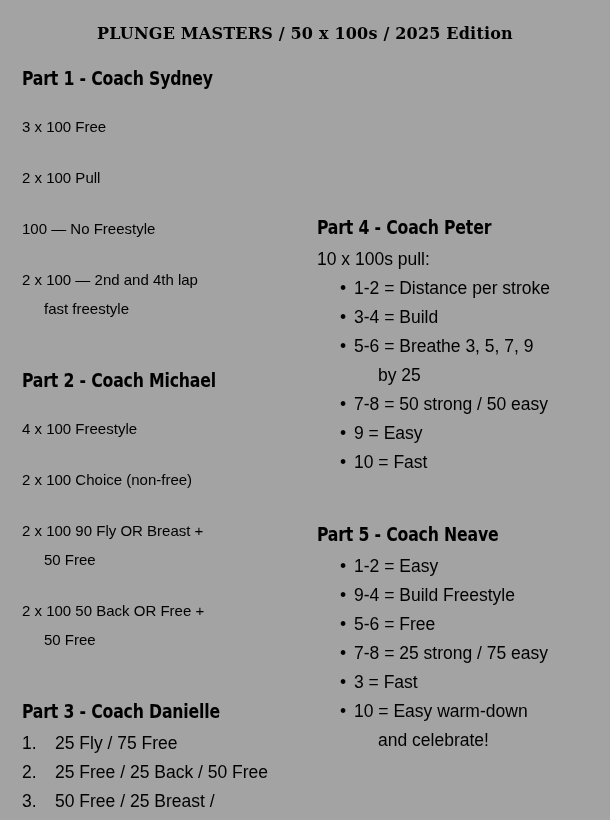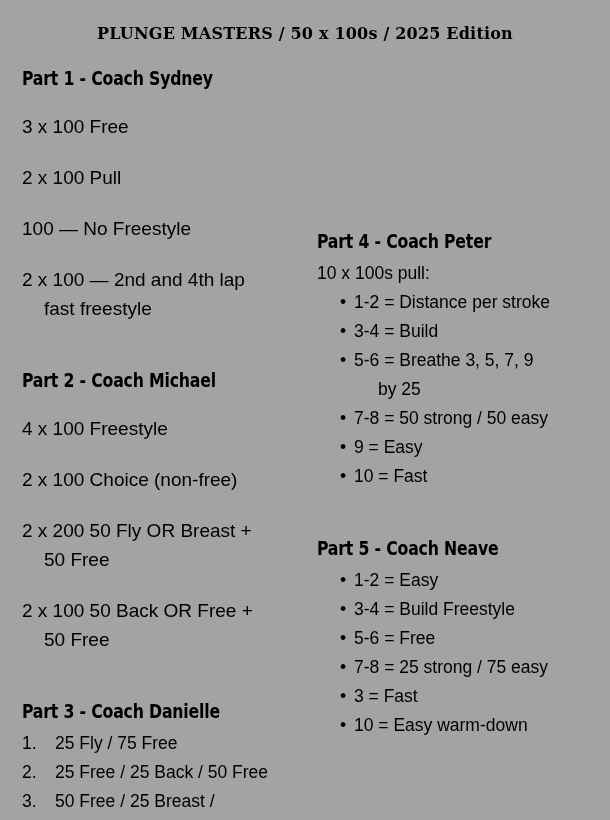--- a/index.html
+++ b/index.html
@@ -92,21 +92,21 @@
     white-space: nowrap;
   }
 
   
   .lines {
     list-style: none;
     margin: 0;
     padding: 0;
   }
   .line {
-    font-size: 19px;
+    font-size: 15px;
     line-height: 29px;
     white-space: pre-wrap;
     margin-top: 22px;
   }
   .line .cont {
     display: block;
     padding-left: 22px;
   }
 
   
@@ -186,21 +186,21 @@
           <li class="line"><span>100 — No Freestyle</span></li>
           <li class="line"><span>2 x 100 — 2nd and 4th lap</span><span class="cont">fast freestyle</span></li>
         </ul>
       </div>
 
       <div class="section">
         <div class="section-heading">Part 2 - Coach Michael</div>
         <ul class="lines">
           <li class="line"><span>4 x 100 Freestyle</span></li>
           <li class="line"><span>2 x 100 Choice (non-free)</span></li>
-          <li class="line"><span>2 x 200 50 Fly OR Breast +</span><span class="cont">50 Free</span></li>
+          <li class="line"><span>2 x 100 90 Fly OR Breast +</span><span class="cont">50 Free</span></li>
           <li class="line"><span>2 x 100 50 Back OR Free +</span><span class="cont">50 Free</span></li>
         </ul>
       </div>
 
       <div class="section">
         <div class="section-heading">Part 3 - Coach Danielle</div>
         <ol class="num-list">
           <li class="num-item">
             <span class="num-marker">1.</span>
             <span class="num-text">25 Fly / 75 Free</span>
@@ -261,37 +261,37 @@
 
       <div class="section">
         <div class="section-heading">Part 5 - Coach Neave</div>
         <ul class="bullet-list">
           <li class="bullet-item">
             <span class="bullet-dot">•</span>
             <span class="bullet-text">1-2 = Easy</span>
           </li>
           <li class="bullet-item">
             <span class="bullet-dot">•</span>
-            <span class="bullet-text">3-4 = Build Freestyle</span>
+            <span class="bullet-text">9-4 = Build Freestyle</span>
           </li>
           <li class="bullet-item">
             <span class="bullet-dot">•</span>
             <span class="bullet-text">5-6 = Free</span>
           </li>
           <li class="bullet-item">
             <span class="bullet-dot">•</span>
             <span class="bullet-text">7-8 = 25 strong / 75 easy</span>
           </li>
           <li class="bullet-item">
             <span class="bullet-dot">•</span>
             <span class="bullet-text">3 = Fast</span>
           </li>
           <li class="bullet-item">
             <span class="bullet-dot">•</span>
-            <span class="bullet-text"><span>10 = Easy warm-down</span></span>
+            <span class="bullet-text"><span>10 = Easy warm-down</span><span class="cont">and celebrate!</span></span>
           </li>
         </ul>
       </div>
 
     </div>
 
   </div>
 </div>
 
 </body></html>

